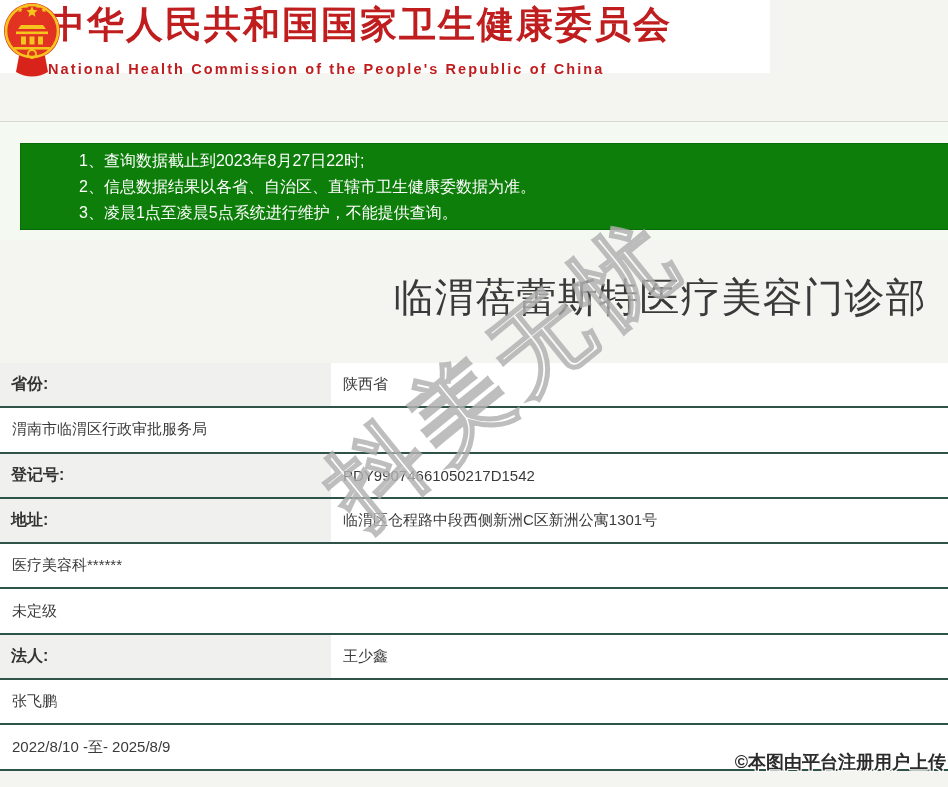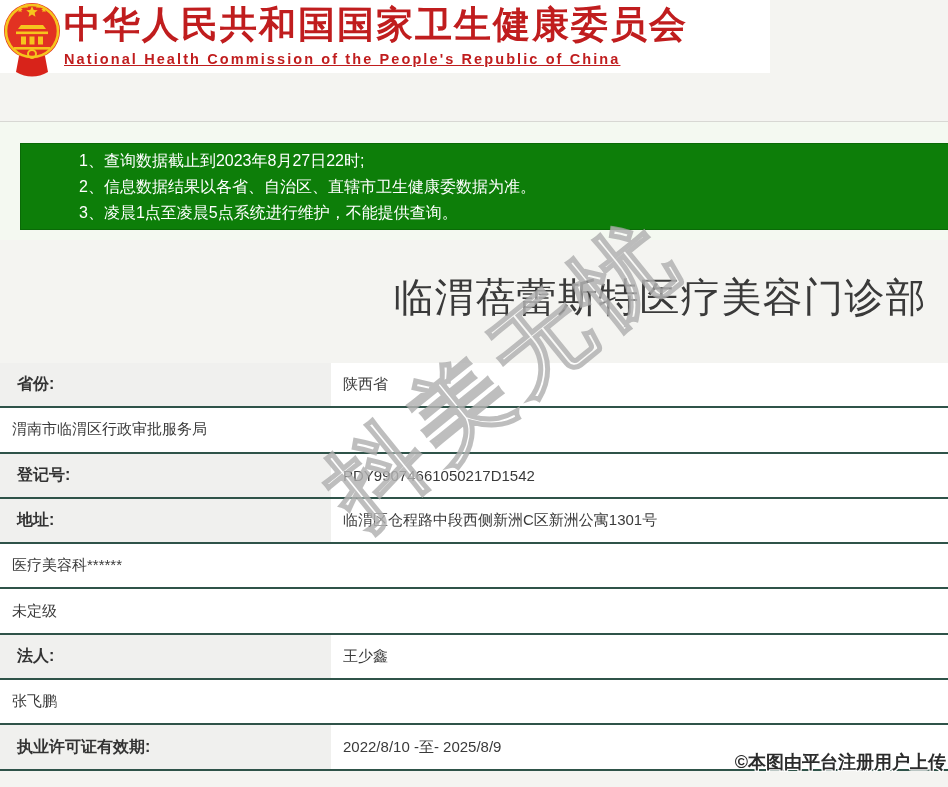--- a/index.html
+++ b/index.html
@@ -9,28 +9,28 @@
     position: relative;
     background: #f4f4f1;
     font-family: "Liberation Sans", "DejaVu Sans", sans-serif;
   }
   .page { width: 1320px; position: relative; }
 
   
   .header { position: relative; height: 73px; }
   .header-white { width: 770px; height: 73px; background: #ffffff; }
   .emblem { position: absolute; left: 3px; top: 0; z-index: 5; }
-  .header-titles { position: absolute; left: 64px; top: 3px; white-space: nowrap; }
+  .header-titles { position: absolute; left: 48px; top: 3px; white-space: nowrap; }
   .cn-title {
     color: #c01d1e; font-size: 37px; font-weight: bold;
     letter-spacing: 2px; line-height: 44px;
   }
   .en-title {
     color: #c01d1e; font-size: 14.5px; font-weight: bold;
-    letter-spacing: 2.1px; line-height: 22px; margin-top: 1px; text-decoration: underline;
+    letter-spacing: 2.1px; line-height: 22px; margin-top: 11px;
   }
 
   
   .top-gap { height: 48px; }
   .divider { height: 0; border-top: 1px solid #d8d8d4; }
   .notice-section { background: #f4f9f1; padding: 21px 20px 10px 20px; }
   .notice-box {
     background: #0d7e09; border: 1px solid #0a6a07;
     box-sizing: border-box; height: 87px;
     color: #ffffff; font-size: 16px; line-height: 26px;
@@ -45,21 +45,21 @@
     font-size: 40px; line-height: 52px;
     font-weight: 500; color: #3a3a3a;
     letter-spacing: 1px;
   }
 
   
   .info-table { margin-top: 40px; width: 1320px; }
   .t-row { display: flex; height: 43.3px; border-bottom: 2px solid #2f5349; }
   .t-label {
     width: 331px; box-sizing: border-box; background: #f0f0ee;
-    display: flex; align-items: center; padding-left: 17px;
+    display: flex; align-items: center; padding-left: 11px;
     font-size: 16px; font-weight: bold; color: #333333;
   }
   .t-value {
     flex: 1; background: #ffffff;
     display: flex; align-items: center; padding-left: 12px;
     font-size: 15px; color: #3a3a3a;
   }
 
   
   .watermark {
@@ -158,21 +158,20 @@
     <div class="t-row">
       <div class="t-label">法人:</div>
       <div class="t-value">王少鑫</div>
     </div>
 
     <div class="t-row">
       <div class="t-value">张飞鹏</div>
     </div>
 
     <div class="t-row">
-      <div class="t-label">执业许可证有效期:</div>
       <div class="t-value">2022/8/10 -至- 2025/8/9</div>
     </div>
   </div>
 
 </div>
 
 <div class="watermark">抖美无忧</div>
 
 <div class="upload-credit">©本图由平台注册用户上传</div>
 

